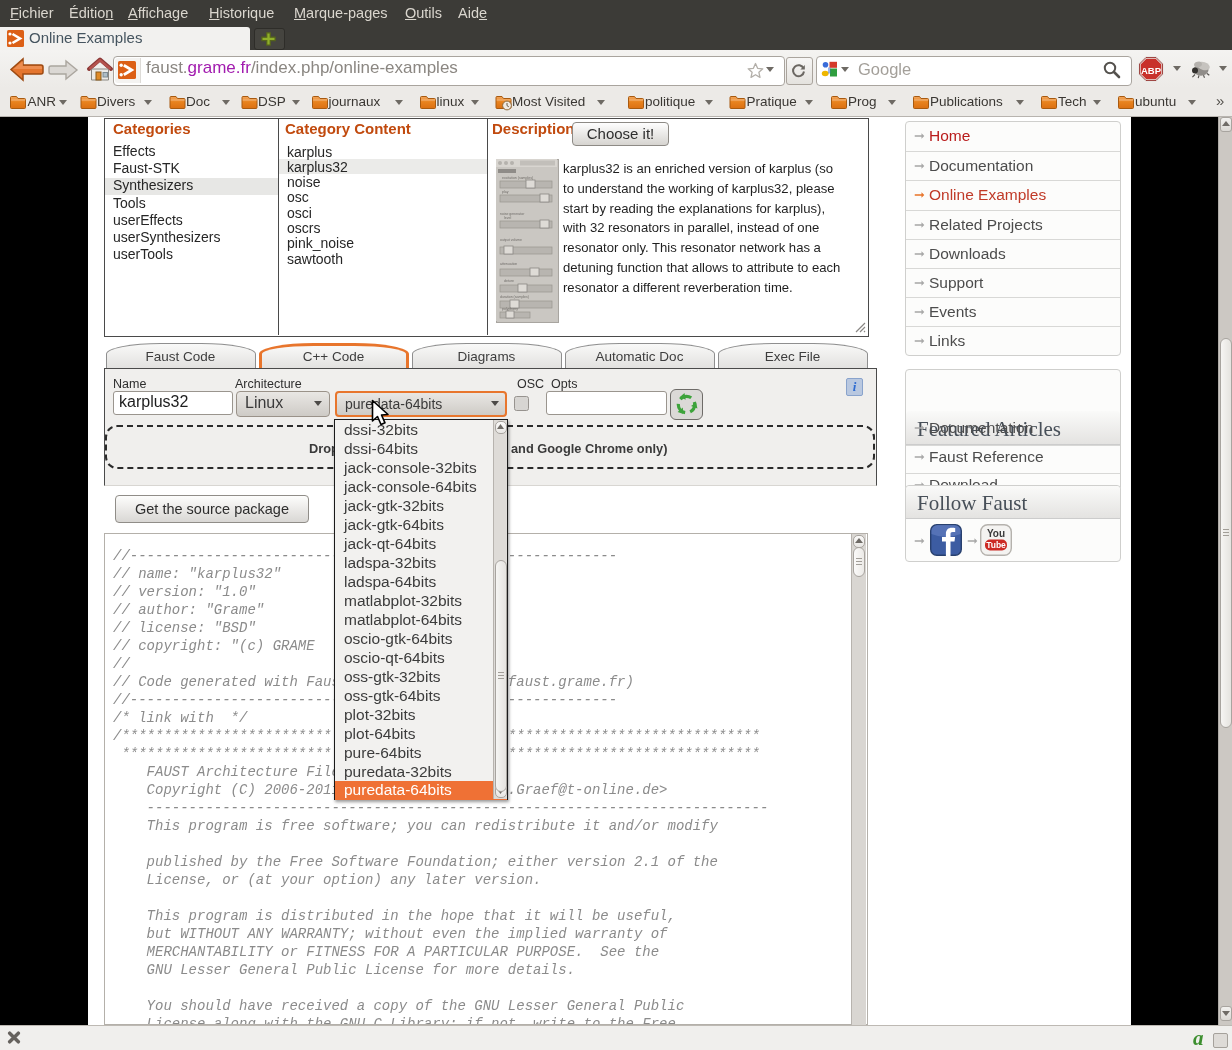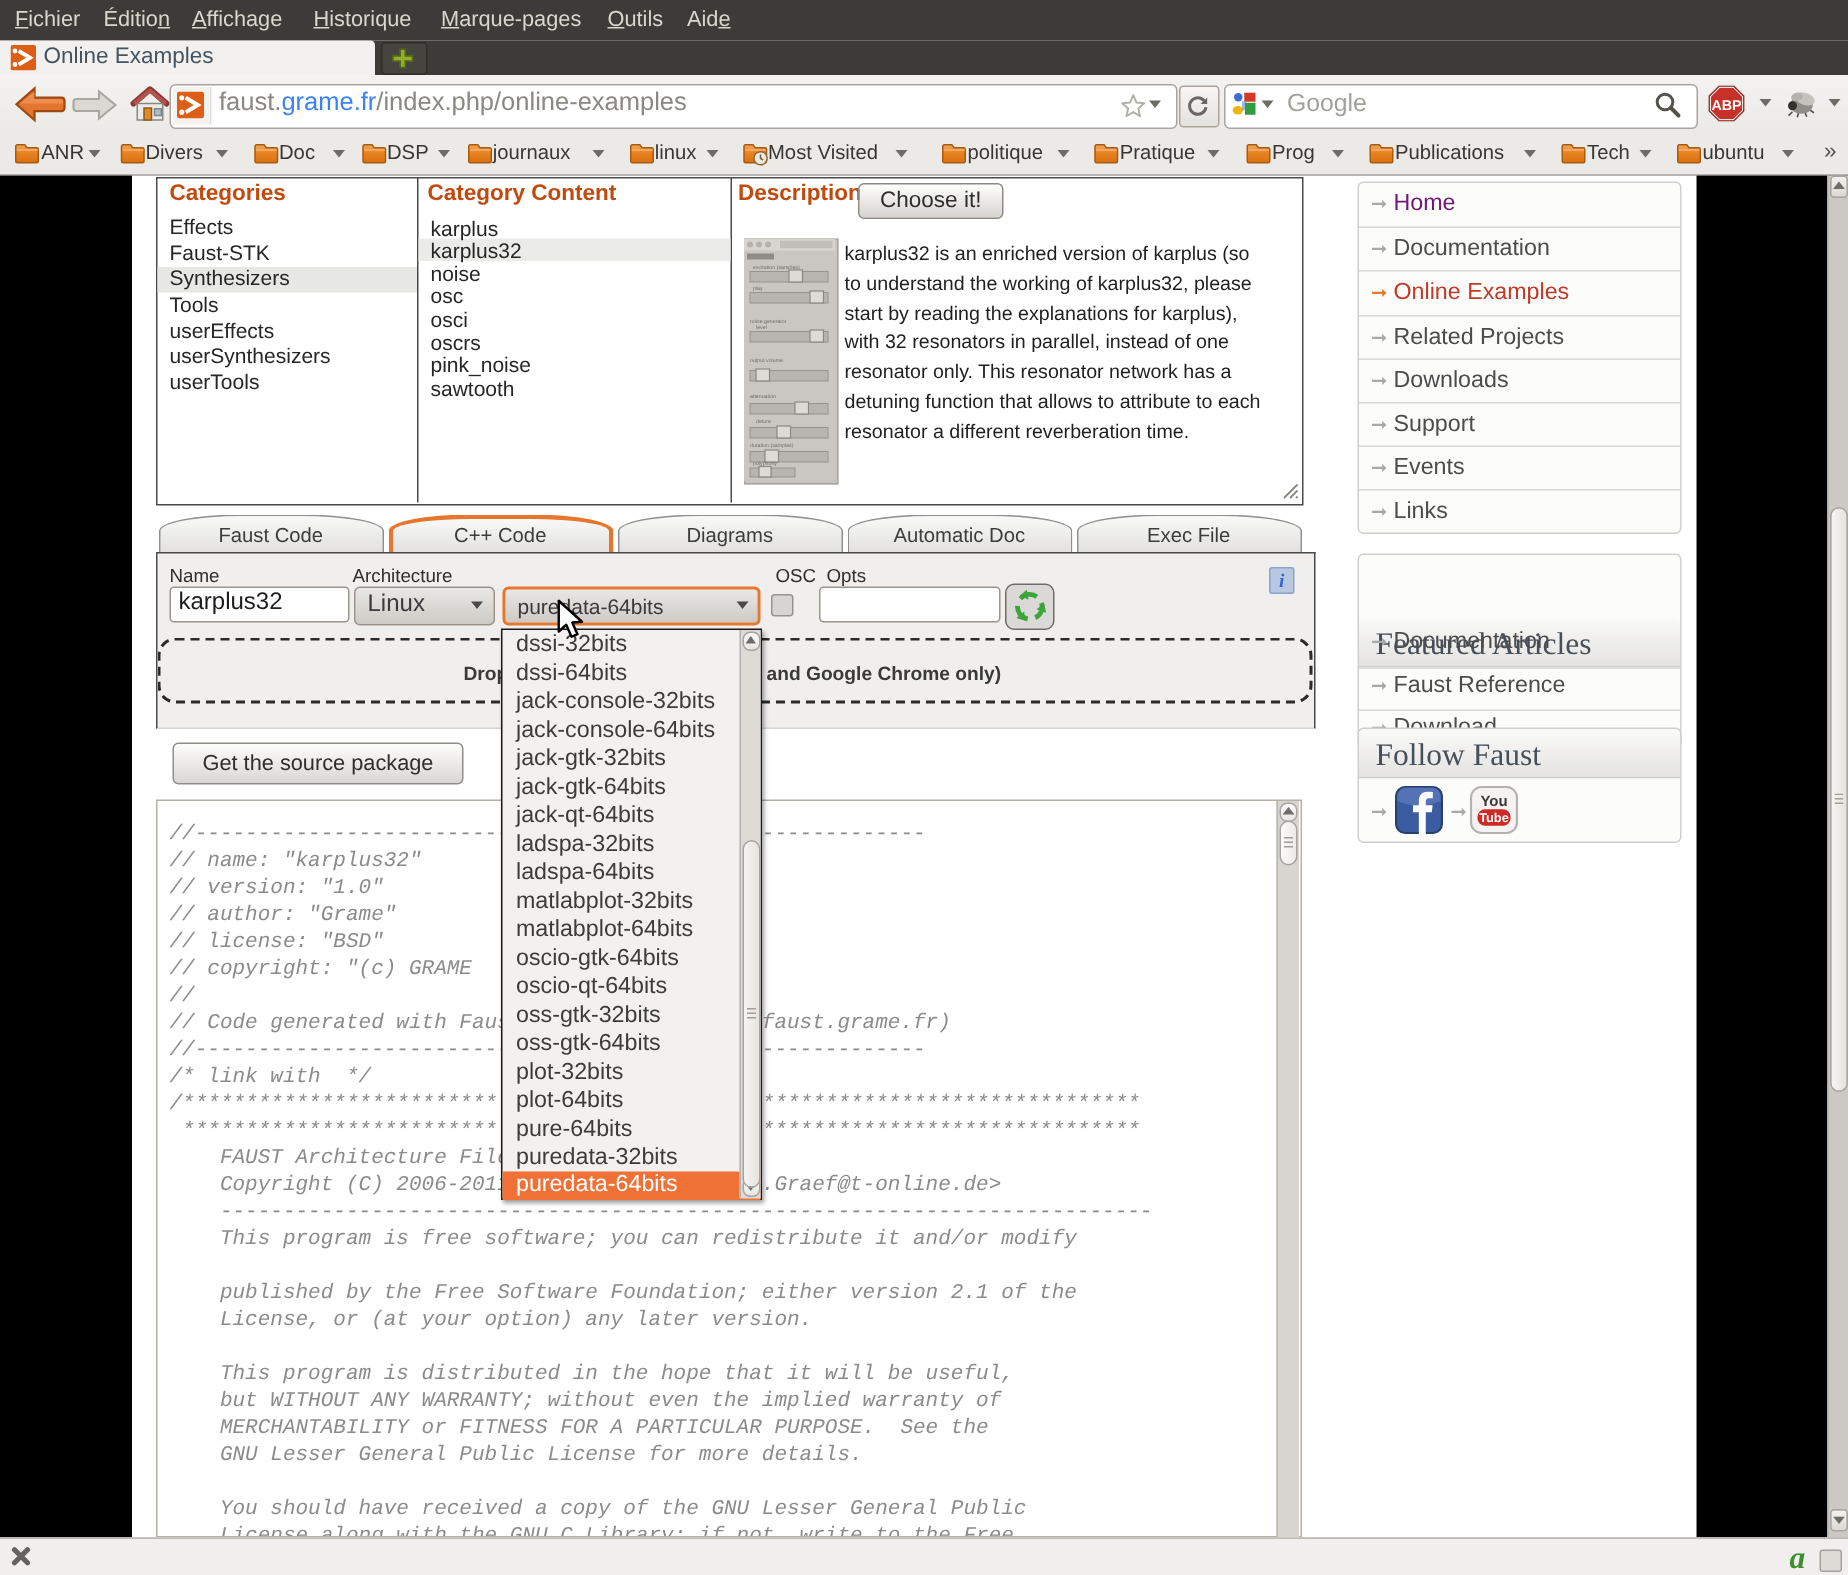--- a/index.html
+++ b/index.html
@@ -83,21 +83,21 @@
     <rect x="17" y="16.5" width="4.5" height="4.5" fill="#aebdc6" stroke="#7d8a92"></rect>
   </svg>
 <div id="urlbar" class="abs"></div>
 <div class="abs" style="left:115px;top:57.5px;width:25px;height:25px;background:#f4f3f1;border-right:1px solid #dddbd7;border-radius:3px 0 0 3px;"></div>
 <svg class="abs" style="left:118px;top:61px" width="18" height="18" viewBox="0 0 17 17">
     <rect width="17" height="17" rx="1.5" fill="#dc5f15"></rect>
     <circle cx="3" cy="4" r="1.6" fill="#fff"></circle>
     <circle cx="3" cy="13" r="1.6" fill="#fff"></circle>
     <path d="M5.5 4 L13 8.5 L5.5 13" stroke="#fff" stroke-width="2.6" fill="none"></path>
   </svg>
-<div class="abs" style="left:146px;top:58px;font-size:17px;color:#8b8782;">faust.<span style="color:#3b82f6;">grame.fr</span>/index.php/online-examples</div>
+<div class="abs" style="left:146px;top:58px;font-size:17px;color:#8b8782;">faust.<span style="color:#a21caf;">grame.fr</span>/index.php/online-examples</div>
 <svg class="abs" style="left:747px;top:62px" width="17" height="17" viewBox="0 0 17 17">
     <path d="M8.5 1.5 L10.6 6.3 L15.8 6.8 L11.9 10.3 L13 15.4 L8.5 12.7 L4 15.4 L5.1 10.3 L1.2 6.8 L6.4 6.3 Z" fill="none" stroke="#b3afa9" stroke-width="1.3" stroke-linejoin="round"></path>
   </svg>
 <div class="tri abs" style="left:766px;top:67px;"></div>
 <div class="abs" style="left:786px;top:57px;width:25px;height:26px;background:linear-gradient(#f7f6f5,#e4e2de);border:1px solid #aaa49d;border-radius:3px;"></div>
 <svg class="abs" style="left:790px;top:62px" width="17" height="17" viewBox="0 0 17 17">
     <path d="M13.6 6.5 A5.5 5.5 0 1 0 14 9.5" fill="none" stroke="#6b6762" stroke-width="2"></path>
     <path d="M14.8 3 v4.4 h-4.4 z" fill="#6b6762"></path>
   </svg>
 <div id="searchbar" class="abs"></div>
@@ -310,21 +310,21 @@
   </svg>
 <div class="abs" style="left:852.5px;top:547px;width:12px;height:30px;background:linear-gradient(90deg,#fbfaf9,#eceae7);border:1px solid #a8a49f;border-radius:6px;box-sizing:border-box;"></div>
 <svg class="abs" style="left:855.5px;top:558px" width="6" height="8">
     <path d="M0 0.5 h6 M0 3.5 h6 M0 6.5 h6" stroke="#a29e98" stroke-width="1"></path>
   </svg>
 <div id="codeopen"></div>
 
 <div class="sbox" style="top:121px;height:235px;">
 <div class="srow" style="top:0.0px;height:29.2px;box-sizing:border-box;">
       <span class="sarr" style="position:absolute;left:8px;top:6px;color:#a8a8a8;">➞</span>
-      <span style="position:absolute;left:23px;top:5px;color:#701a75;">Home</span>
+      <span style="position:absolute;left:23px;top:5px;color:#b91c1c;">Home</span>
     </div>
 <div class="srow" style="top:29.19999999999999px;height:29.2px;border-top:1px solid #d8d8d6;box-sizing:border-box;">
       <span class="sarr" style="position:absolute;left:8px;top:6px;color:#a8a8a8;">➞</span>
       <span style="position:absolute;left:23px;top:5px;color:#4c4c4c;">Documentation</span>
     </div>
 <div class="srow" style="top:58.400000000000006px;height:29.2px;border-top:1px solid #d8d8d6;box-sizing:border-box;">
       <span class="sarr" style="position:absolute;left:8px;top:6px;color:#e8762d;">➞</span>
       <span style="position:absolute;left:23px;top:5px;color:#c03a28;">Online Examples</span>
     </div>
 <div class="srow" style="top:87.6px;height:29.2px;border-top:1px solid #d8d8d6;box-sizing:border-box;">

